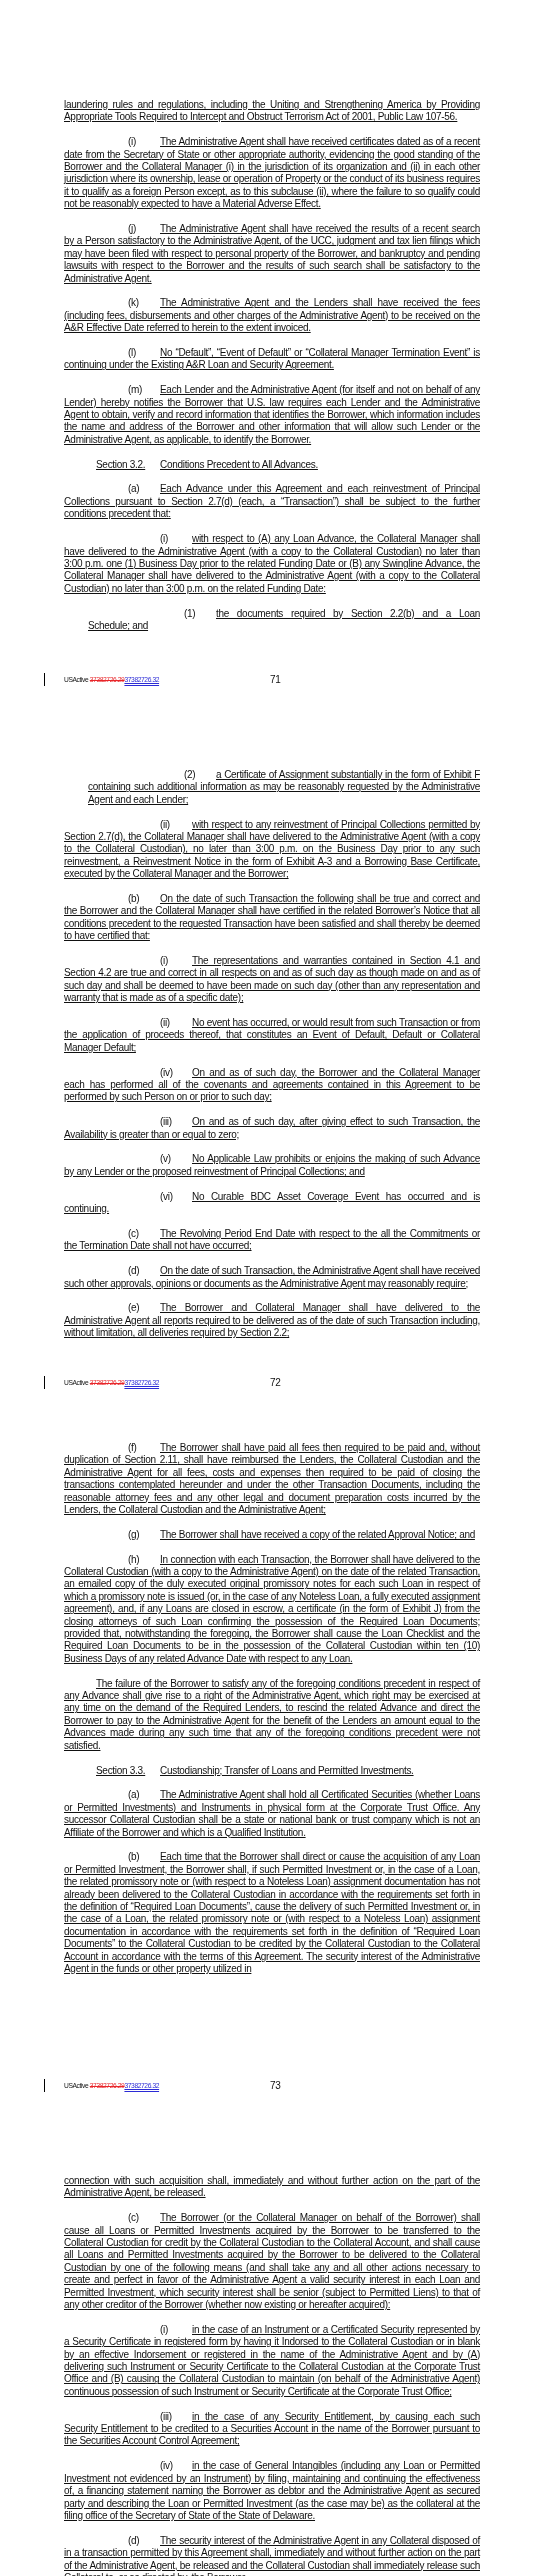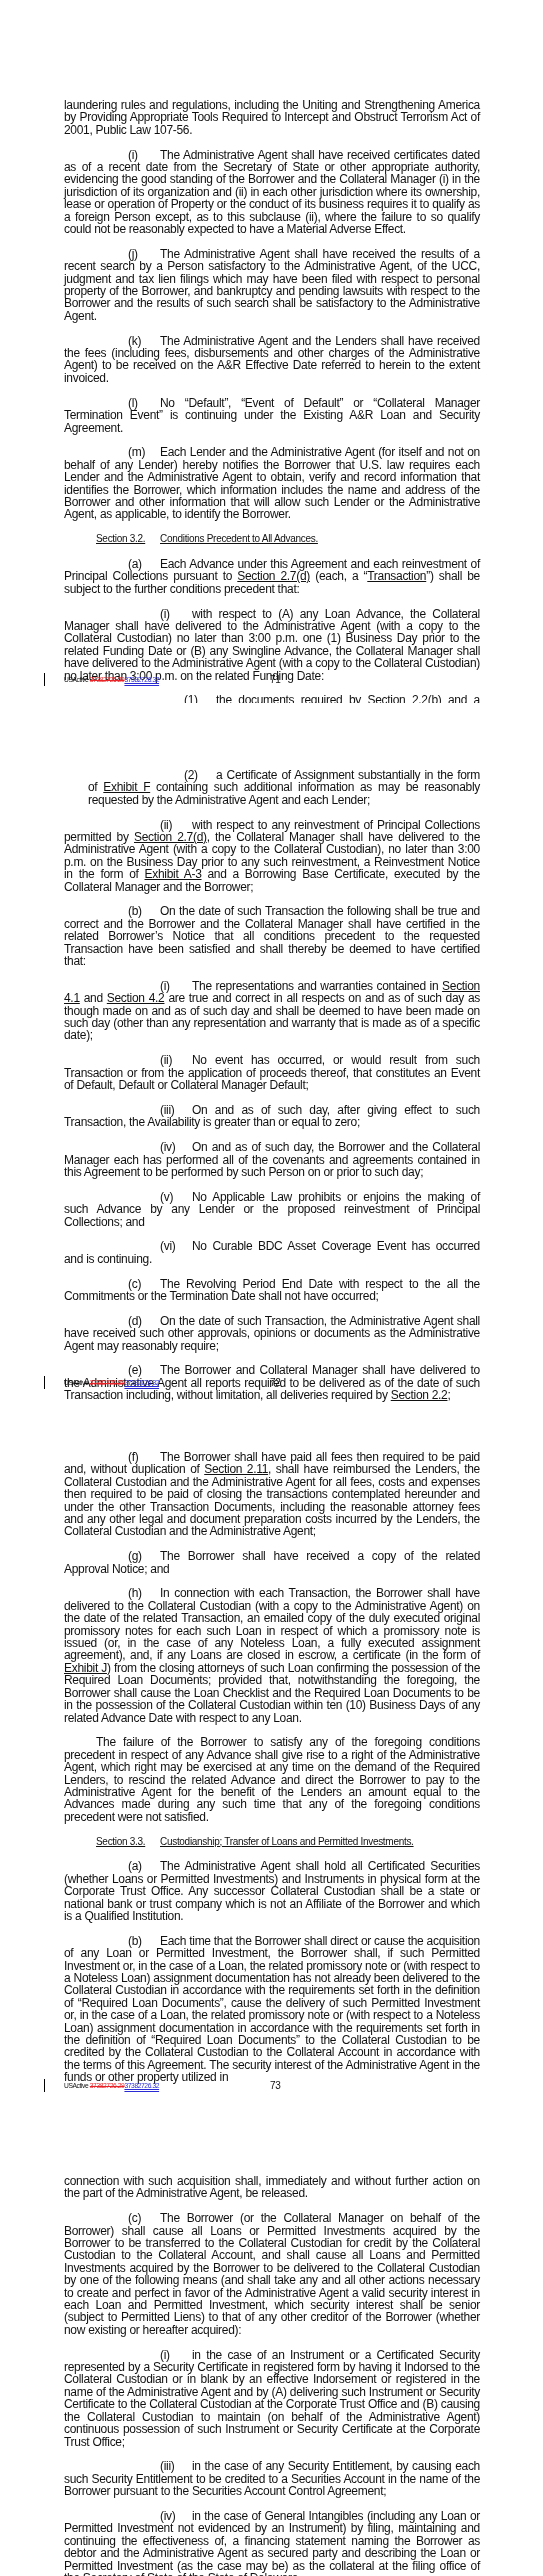--- a/index.html
+++ b/index.html
@@ -1,19 +1,19 @@
 <!DOCTYPE html>
 <html style="font-size:8.2px"><head>
 <meta charset="utf-8">
 <style>
   html, body { margin:0; padding:0; background:#ffffff; }
   body { width:544px; font-family: "Liberation Sans", sans-serif; color:#111; }
   .page { position:relative; width:544px; height:703px; overflow:hidden; background:#fff; }
   .content { position:absolute; left:64px; width:416px; top:99px; }
-  .p { font-size:12px; line-height:12.4px; text-align:justify; letter-spacing:-0.3px; word-spacing:0px; margin:0 0 12.4px 0; transform-origin:left top; }
+  .p { font-size:10px; line-height:12.4px; text-align:justify; letter-spacing:-0.3px; word-spacing:0px; margin:0 0 12.4px 0; transform-origin:left top;text-decoration:underline; }
   .i1 { text-indent:64px; }
   .i2 { text-indent:96px; }
   .i3 { text-indent:129px; }
   .lbl { display:inline-block; width:32px; text-indent:0; }
   .lbl2 { display:inline-block; width:32px; text-indent:0; }
   .hang { margin-left:24px; }
   .sec { font-size:10px; line-height:12.4px; letter-spacing:-0.3px; margin:0 0 12.4px 32px; }
   .sec .num { display:inline-block; width:64px; }
   .u { text-decoration:underline; }
   .center { text-align:center; text-indent:0;margin-top:22px; }
@@ -49,37 +49,37 @@
     </div>
   </div>
 
   <div class="page">
     <div class="content" style="top:66px">
       <p class="p hang" style="text-indent:96px"><span class="lbl2">(2)</span><span>a Certificate of Assignment substantially in the form of </span><span class="u">Exhibit F</span><span> containing such additional information as may be reasonably requested by the Administrative Agent and each Lender;</span></p>
       <p class="p i2"><span class="lbl2">(ii)</span><span>with respect to any reinvestment of Principal Collections permitted by </span><span class="u">Section 2.7(d)</span><span>, the Collateral Manager shall have delivered to the Administrative Agent (with a copy to the Collateral Custodian), no later than 3:00 p.m. on the Business Day prior to any such reinvestment, a Reinvestment Notice in the form of </span><span class="u">Exhibit A-3</span><span> and a Borrowing Base Certificate, executed by the Collateral Manager and the Borrower;</span></p>
       <p class="p i1"><span class="lbl">(b)</span><span>On the date of such Transaction the following shall be true and correct and the Borrower and the Collateral Manager shall have certified in the related Borrower’s Notice that all conditions precedent to the requested Transaction have been satisfied and shall thereby be deemed to have certified that:</span></p>
       <p class="p i2"><span class="lbl2">(i)</span><span>The representations and warranties contained in </span><span class="u">Section 4.1</span><span> and </span><span class="u">Section 4.2</span><span> are true and correct in all respects on and as of such day as though made on and as of such day and shall be deemed to have been made on such day (other than any representation and warranty that is made as of a specific date);</span></p>
       <p class="p i2"><span class="lbl2">(ii)</span><span>No event has occurred, or would result from such Transaction or from the application of proceeds thereof, that constitutes an Event of Default, Default or Collateral Manager Default;</span></p>
+      <p class="p i2"><span class="lbl2">(iv)</span><span>On and as of such day, the Borrower and the Collateral Manager each has performed all of the covenants and agreements contained in this Agreement to be performed by such Person on or prior to such day;</span></p>
       <p class="p i2"><span class="lbl2">(iii)</span><span>On and as of such day, after giving effect to such Transaction, the Availability is greater than or equal to zero;</span></p>
-      <p class="p i2"><span class="lbl2">(iv)</span><span>On and as of such day, the Borrower and the Collateral Manager each has performed all of the covenants and agreements contained in this Agreement to be performed by such Person on or prior to such day;</span></p>
       <p class="p i2"><span class="lbl2">(v)</span><span>No Applicable Law prohibits or enjoins the making of such Advance by any Lender or the proposed reinvestment of Principal Collections; and</span></p>
       <p class="p i2"><span class="lbl2">(vi)</span><span>No Curable BDC Asset Coverage Event has occurred and is continuing.</span></p>
       <p class="p i1"><span class="lbl">(c)</span><span>The Revolving Period End Date with respect to the all the Commitments or the Termination Date shall not have occurred;</span></p>
       <p class="p i1"><span class="lbl">(d)</span><span>On the date of such Transaction, the Administrative Agent shall have received such other approvals, opinions or documents as the Administrative Agent may reasonably require;</span></p>
       <p class="p i1"><span class="lbl">(e)</span><span>The Borrower and Collateral Manager shall have delivered to the Administrative Agent all reports required to be delivered as of the date of such Transaction including, without limitation, all deliveries required by </span><span class="u">Section 2.2</span><span>;</span></p>
     </div>
     <div class="footer">
       <div class="bar"></div>
       <div class="docid"><span>USActive </span><span class="del">37382726.29</span><span class="ins">37382726.32</span></div>
       <div class="pnum">72</div>
     </div>
   </div>
 
   <div class="page">
-    <div class="content" style="top:45px">
+    <div class="content" style="top:36px">
       <p class="p i1"><span class="lbl">(f)</span><span>The Borrower shall have paid all fees then required to be paid and, without duplication of </span><span class="u">Section 2.11</span><span>, shall have reimbursed the Lenders, the Collateral Custodian and the Administrative Agent for all fees, costs and expenses then required to be paid of closing the transactions contemplated hereunder and under the other Transaction Documents, including the reasonable attorney fees and any other legal and document preparation costs incurred by the Lenders, the Collateral Custodian and the Administrative Agent;</span></p>
       <p class="p i1"><span class="lbl">(g)</span><span>The Borrower shall have received a copy of the related Approval Notice; and</span></p>
       <p class="p i1"><span class="lbl">(h)</span><span>In connection with each Transaction, the Borrower shall have delivered to the Collateral Custodian (with a copy to the Administrative Agent) on the date of the related Transaction, an emailed copy of the duly executed original promissory notes for each such Loan in respect of which a promissory note is issued (or, in the case of any Noteless Loan, a fully executed assignment agreement), and, if any Loans are closed in escrow, a certificate (in the form of </span><span class="u">Exhibit J</span><span>) from the closing attorneys of such Loan confirming the possession of the Required Loan Documents; provided that, notwithstanding the foregoing, the Borrower shall cause the Loan Checklist and the Required Loan Documents to be in the possession of the Collateral Custodian within ten (10) Business Days of any related Advance Date with respect to any Loan.</span></p>
       <p class="p" style="text-indent:32px">The failure of the Borrower to satisfy any of the foregoing conditions precedent in respect of any Advance shall give rise to a right of the Administrative Agent, which right may be exercised at any time on the demand of the Required Lenders, to rescind the related Advance and direct the Borrower to pay to the Administrative Agent for the benefit of the Lenders an amount equal to the Advances made during any such time that any of the foregoing conditions precedent were not satisfied.</p>
       <div class="sec"><span class="num u">Section 3.3.</span><span class="u">Custodianship; Transfer of Loans and Permitted Investments.</span></div>
       <p class="p i1"><span class="lbl">(a)</span><span>The Administrative Agent shall hold all Certificated Securities (whether Loans or Permitted Investments) and Instruments in physical form at the Corporate Trust Office. Any successor Collateral Custodian shall be a state or national bank or trust company which is not an Affiliate of the Borrower and which is a Qualified Institution.</span></p>
       <p class="p i1"><span class="lbl">(b)</span><span>Each time that the Borrower shall direct or cause the acquisition of any Loan or Permitted Investment, the Borrower shall, if such Permitted Investment or, in the case of a Loan, the related promissory note or (with respect to a Noteless Loan) assignment documentation has not already been delivered to the Collateral Custodian in accordance with the requirements set forth in the definition of “Required Loan Documents”, cause the delivery of such Permitted Investment or, in the case of a Loan, the related promissory note or (with respect to a Noteless Loan) assignment documentation in accordance with the requirements set forth in the definition of “Required Loan Documents” to the Collateral Custodian to be credited by the Collateral Custodian to the Collateral Account in accordance with the terms of this Agreement. The security interest of the Administrative Agent in the funds or other property utilized in</span></p>
     </div>
     <div class="footer">
       <div class="bar"></div>

